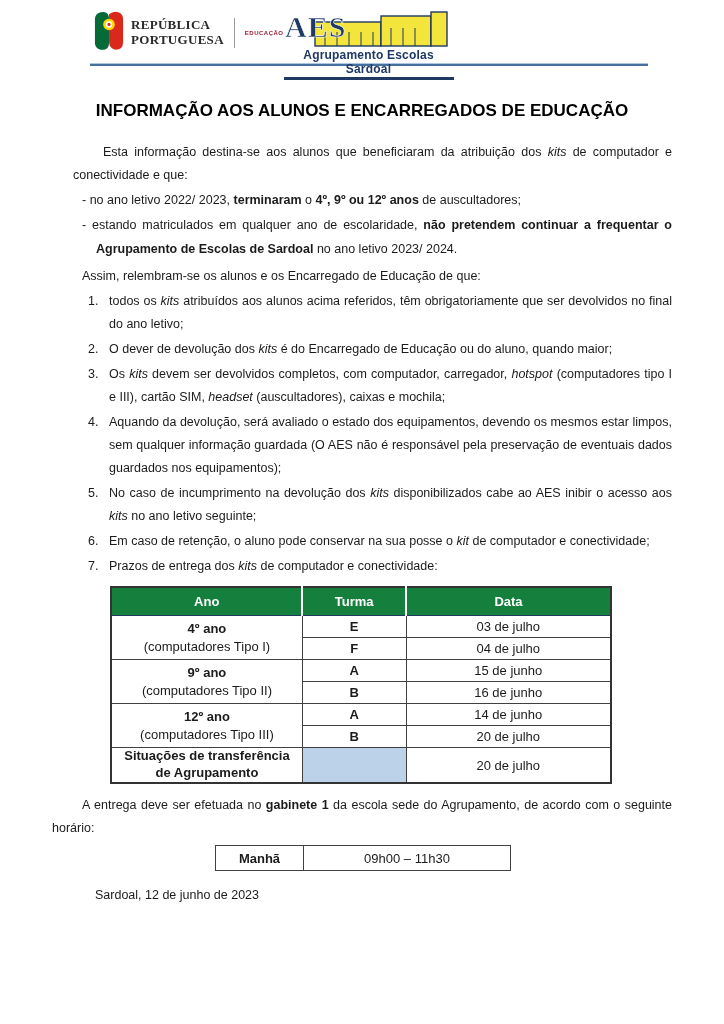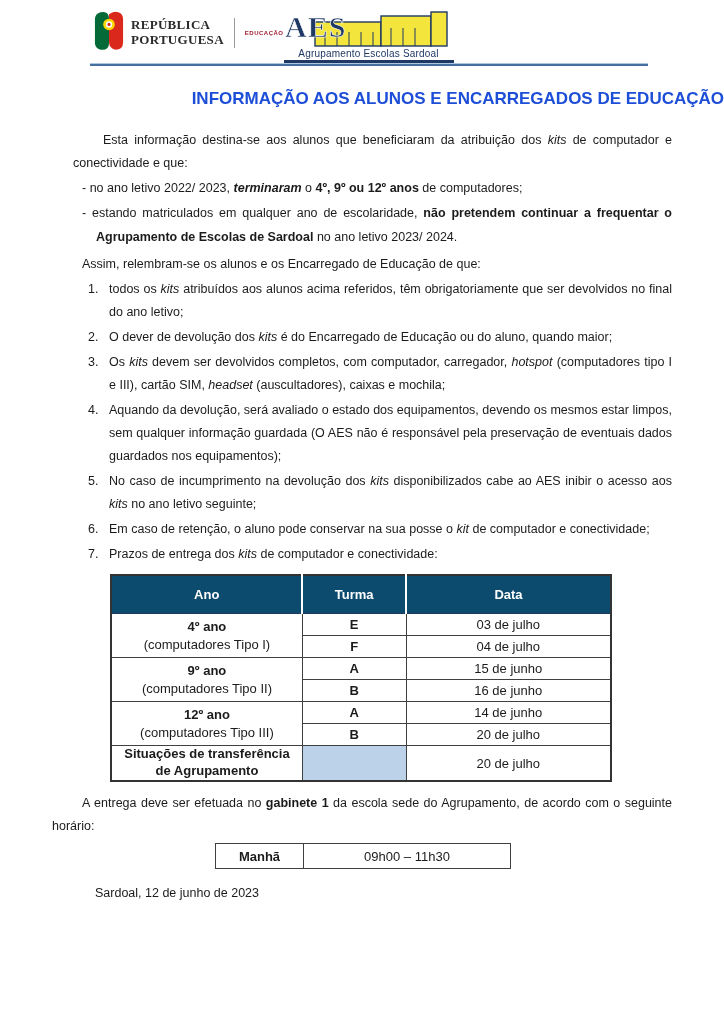--- a/index.html
+++ b/index.html
@@ -11,41 +11,41 @@
   
   .header { display:flex; align-items:flex-start; padding:10px 6px 0 94px; height:60px; }
   .gov-logo { display:flex; align-items:center; }
   .gov-text { font-family:"Liberation Serif", serif; font-weight:bold; font-size:13px;
               line-height:1.15; color:#2b2b2b; letter-spacing:.3px; margin-left:7px; }
   .gov-divider { width:1px; height:30px; background:#9a9a9a; margin:0 10px; }
   .gov-dept { font-size:6px; font-weight:bold; color:#9E1B32; letter-spacing:.5px; }
   .school-name { flex:1; text-align:center; font-family:"Liberation Serif", serif;
                  font-weight:bold; font-size:17px; color:#1F3864; padding-top:13px; }
   .aes-logo { width:170px; flex:none; text-align:center; }
-  .aes-caption { font-size:10px; font-weight:normal; color:#1F3864; margin-top:-3px; letter-spacing:.2px; }
+  .aes-caption { font-size:12px; font-weight:bold; color:#1F3864; margin-top:-3px; letter-spacing:.2px; }
   .aes-underline { height:3px; background:#1F3864; margin-top:1px; }
   .header-rule { margin:3px 76px 0 90px; height:3px; background:#44709E; border-top:1px solid #AEC6E2; }
   
-  .doc-title { margin-top:23px; text-align:right; font-weight:bold; font-size:17px; color:#1d4ed8; }
+  .doc-title { margin-top:35px; text-align:center; font-weight:bold; font-size:17px; color:#000000; }
   .doc-subtitle { margin-top:23px; text-align:center; font-weight:bold; font-size:15px;
                   color:#A6A6A6; line-height:1.7; }
   
   .body { margin:0 52px; }
   .p-intro { margin-top:20px; text-align:justify; text-indent:30px; line-height:1.85;margin-left:21px; }
   .dash { margin-left:30px; padding-left:14px; text-indent:-14px; line-height:1.85;
           text-align:justify; margin-top:2px; }
   .p-assim { margin-top:4px; text-indent:30px; line-height:1.85; }
   .olist { margin-top:2px; }
   .list-item { display:flex; margin:2px 0 0 36px; line-height:1.84; }
   .list-item .num { width:21px; flex:none; }
   .list-item .li-text { flex:1; text-align:justify; }
   
   .kits-table { border-collapse:collapse; margin:8px 0 0 58px; width:502px; font-size:13px;
                 border:2px solid #333; }
-  .kits-table th { background:#0c4a6e; color:#fff; font-weight:bold; height:39px;
+  .kits-table th { background:#15803d; color:#fff; font-weight:bold; height:29px;
                    border:1px solid #1E3A5F; }
   .kits-table th + th { border-left:2px solid #ffffff; }
   .kits-table td { border:1px solid #404040; text-align:center; height:22px; padding:0 4px; }
   .year-cell { line-height:1.35; }
   .year-b { font-weight:bold; }
   .turma { font-weight:bold; }
   .transfer-label { font-weight:bold; line-height:1.3; height:38px; }
   .blue-cell { background:#BCD2E8; }
   
   .p-delivery { margin-top:10px; text-indent:30px; text-align:justify; line-height:1.8; }
@@ -96,21 +96,21 @@
     </div>
   </div>
 
   <div class="header-rule"></div>
 
   <div class="doc-title">INFORMAÇÃO AOS ALUNOS E ENCARREGADOS DE EDUCAÇÃO</div>
 
   <div class="body">
 
     <p class="p-intro"><span>Esta informação destina-se aos alunos que beneficiaram da atribuição dos </span><span style="font-style: italic;">kits</span><span> de computador e conectividade e que:</span></p>
-    <p class="dash"><span>- no ano letivo 2022/ 2023, </span><span style="font-weight: 700; font-style: italic;">terminaram</span><span> o </span><span style="font-weight: 700;">4º, 9º ou 12º anos</span><span> de computadores;</span></p>
+    <p class="dash"><span>- no ano letivo 2022/ 2023, </span><span style="font-weight: 700;">terminaram</span><span> o </span><span style="font-weight: 700;">4º, 9º ou 12º anos</span><span> de auscultadores;</span></p>
     <p class="dash"><span>- estando matriculados em qualquer ano de escolaridade, </span><span style="font-weight: 700;">não pretendem continuar a frequentar o Agrupamento de Escolas de Sardoal</span><span> no ano letivo 2023/ 2024.</span></p>
     <p class="p-assim">Assim, relembram-se os alunos e os Encarregado de Educação de que:</p>
 
     <div class="olist">
       <div class="list-item">
         <span class="num">1.</span>
         <span class="li-text"><span>todos os </span><span style="font-style: italic;">kits</span><span> atribuídos aos alunos acima referidos, têm obrigatoriamente que ser devolvidos no final do ano letivo;</span></span>
       </div>
       <div class="list-item">
         <span class="num">2.</span>

